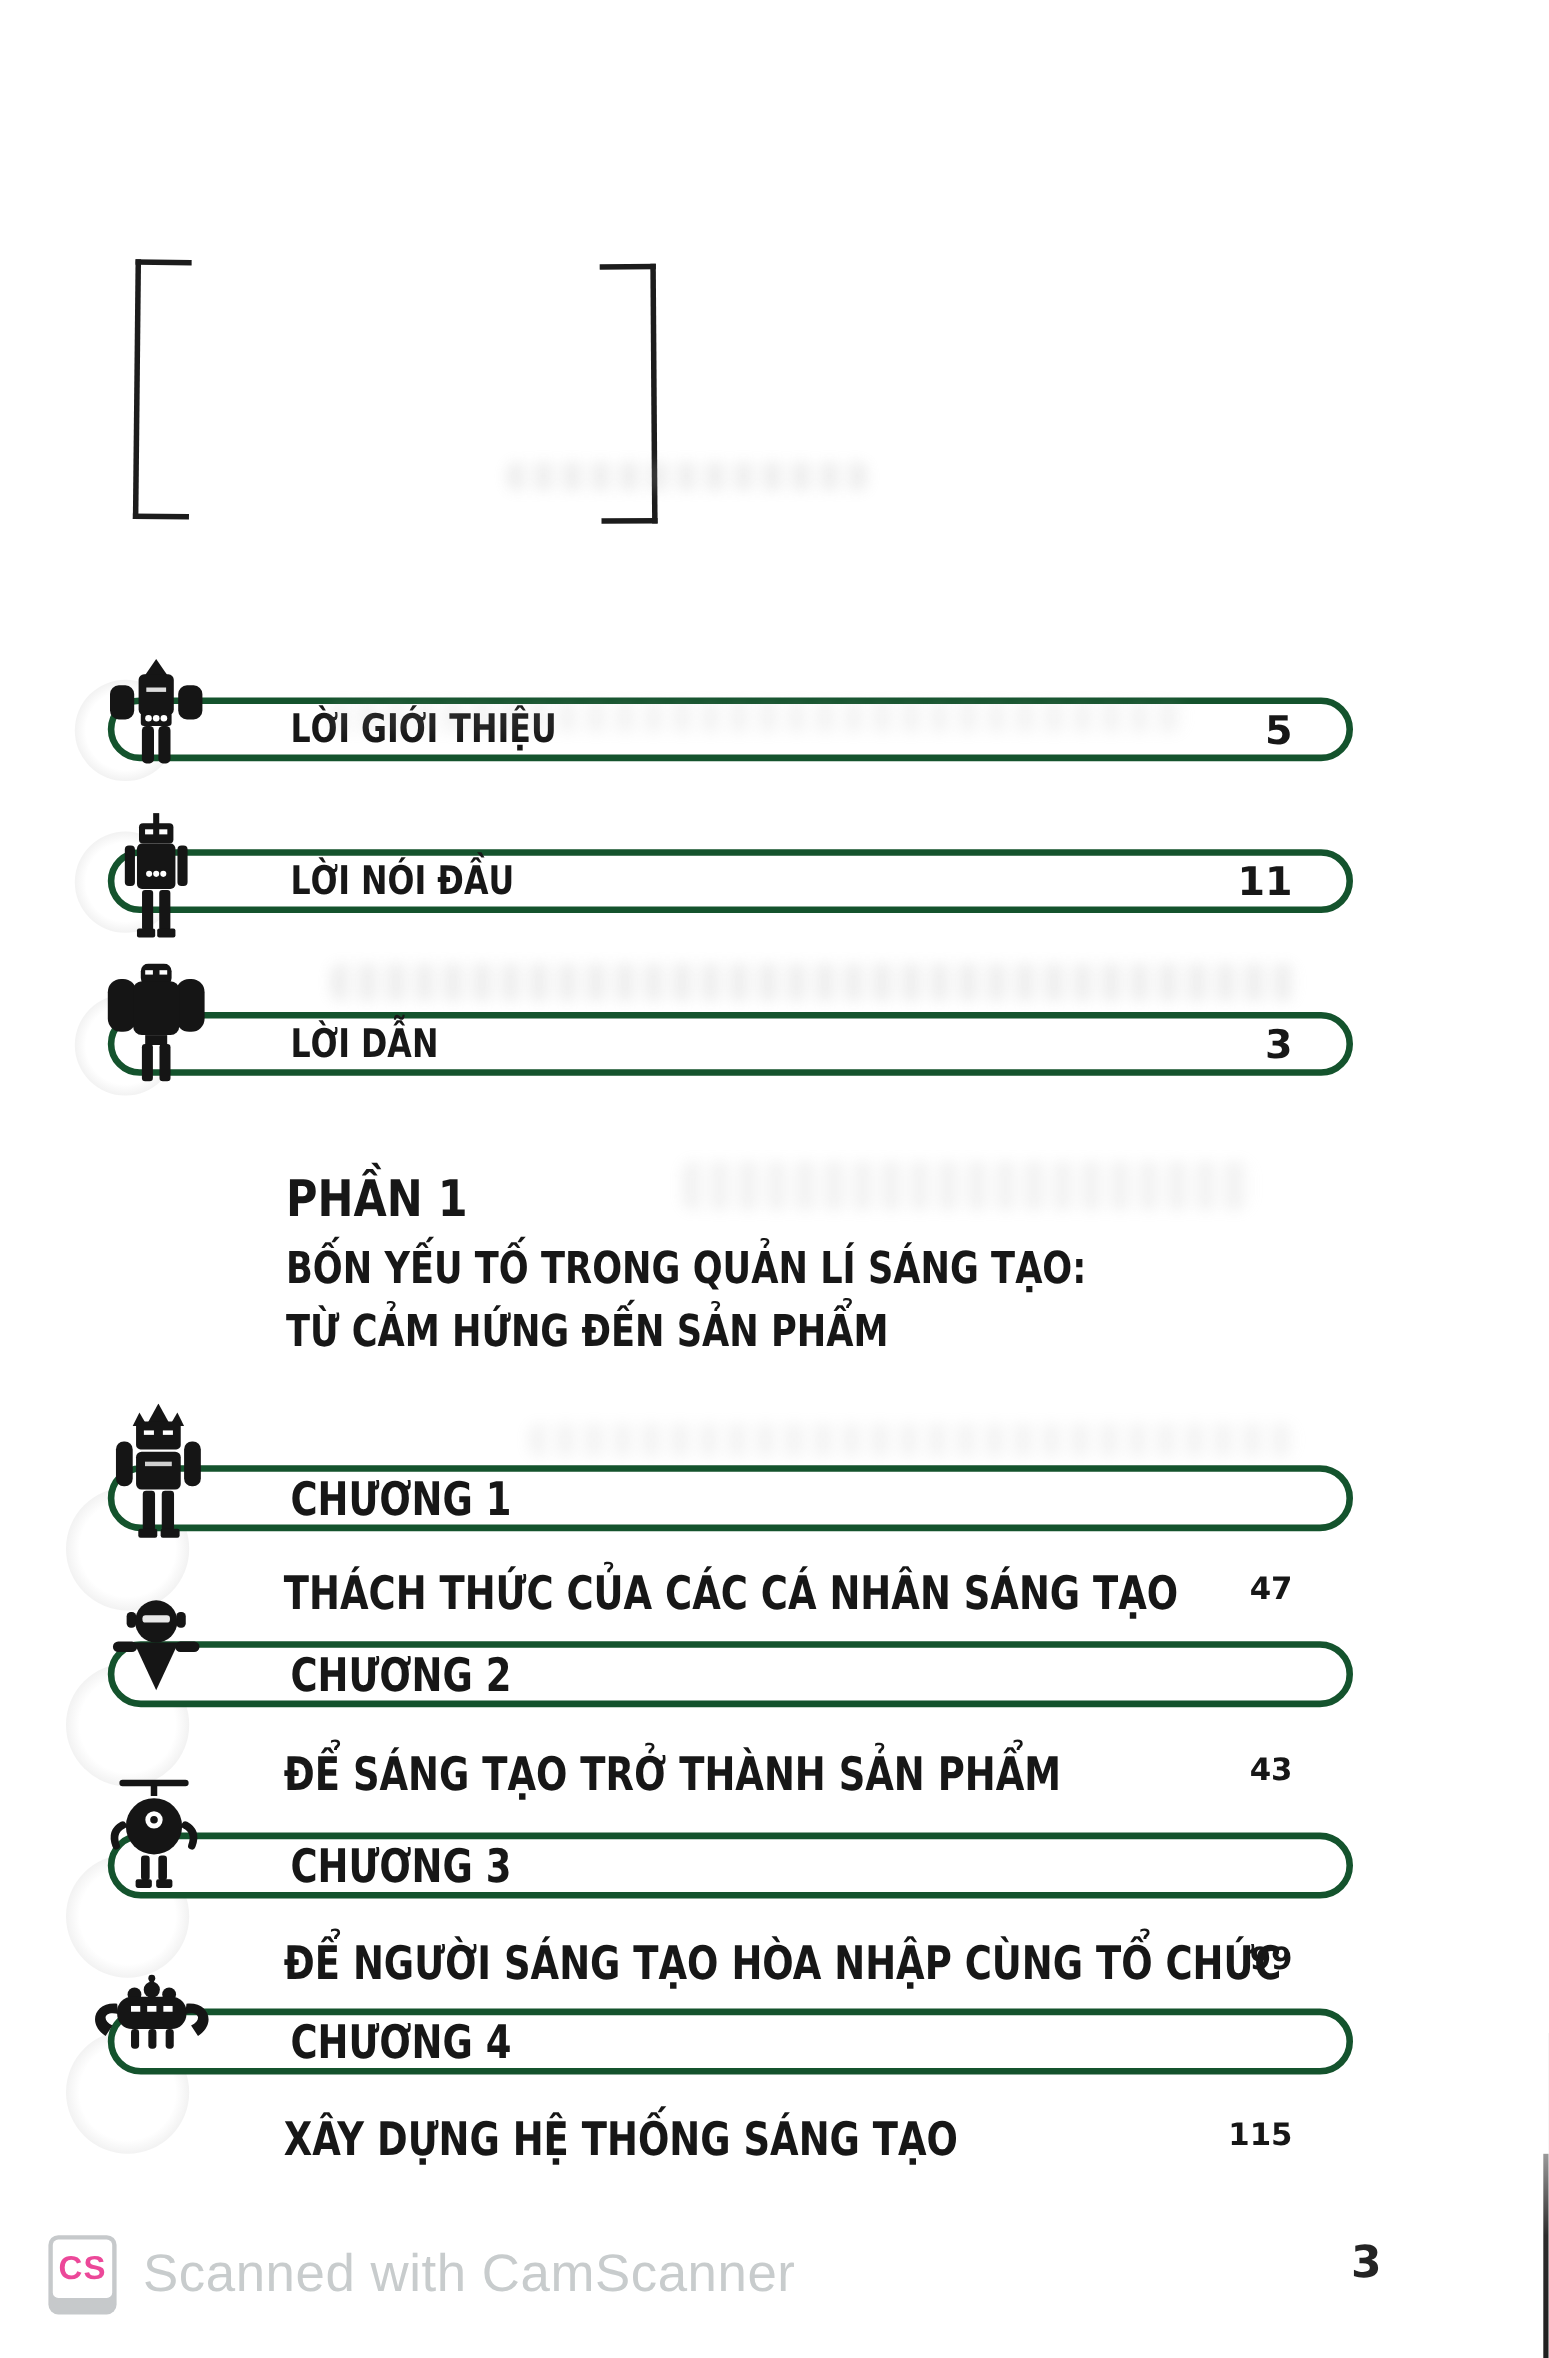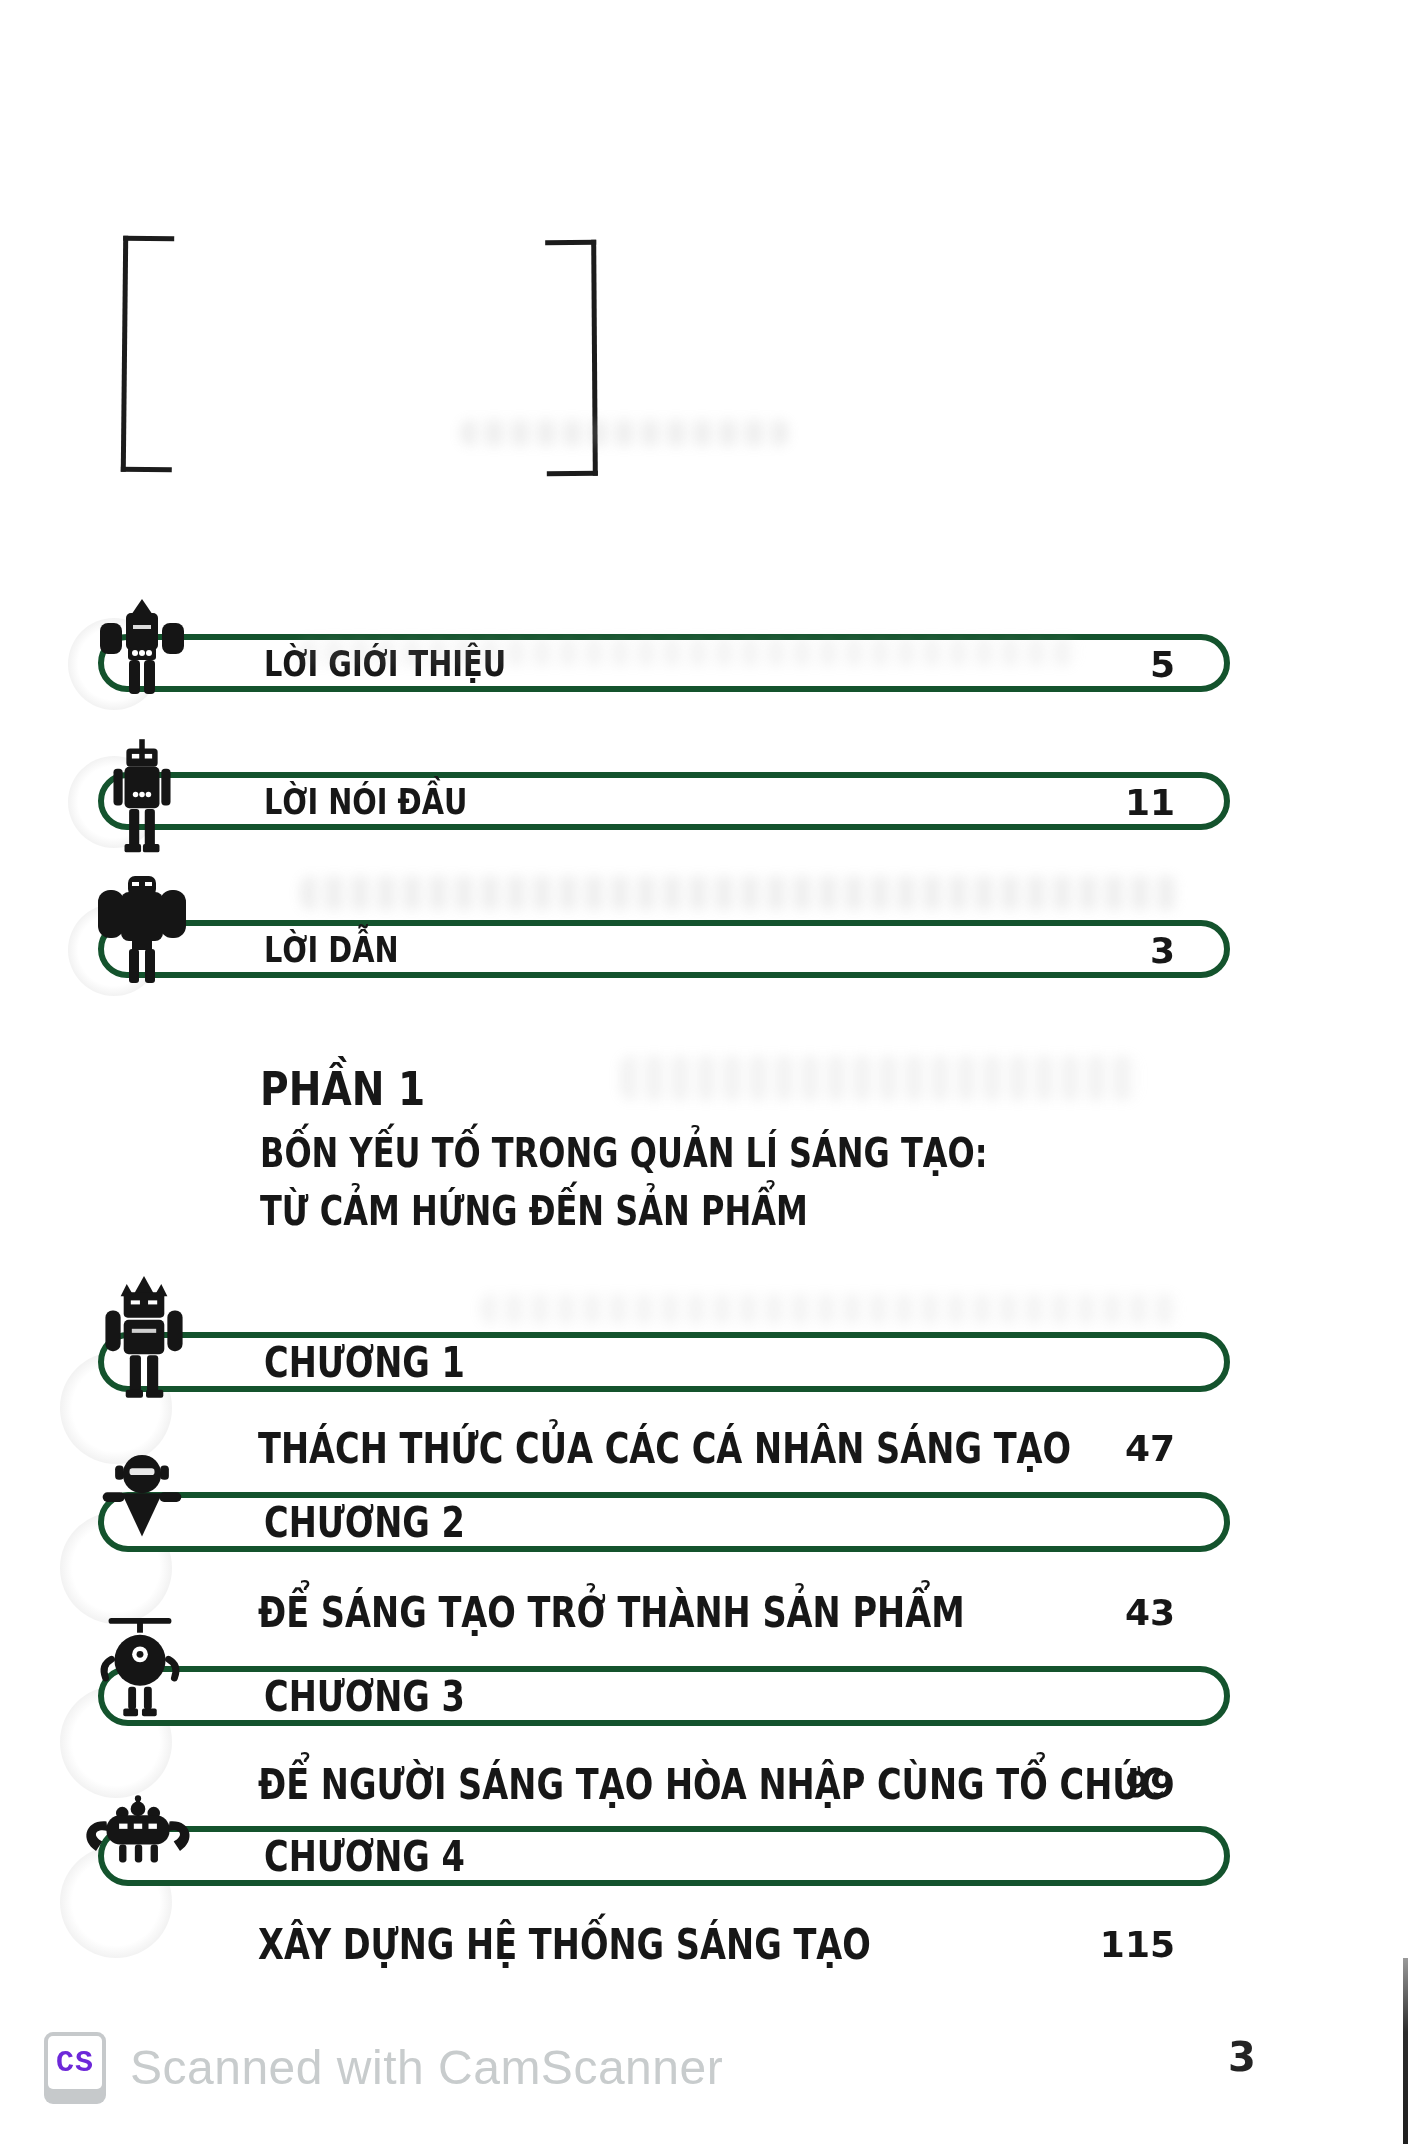--- a/index.html
+++ b/index.html
@@ -29,21 +29,21 @@
   .pill.chapter{height:60px;}
   .pill .lbl{margin-left:160px;font-weight:bold;white-space:nowrap;z-index:3;}
   .pill.front .lbl{font-size:36px;}
   .pill.chapter .lbl{font-size:42px;}
   .cond{display:inline-block;transform:scaleX(.8);transform-origin:0 50%;letter-spacing:0;}
   .pagenum{
     position:absolute;left:1075px;width:100px;text-align:right;
     font-weight:bold;z-index:3;white-space:nowrap;
   }
   .pagenum.front{font-size:36px;}
-  .pagenum.chap{font-size:36px;}
+  .pagenum.chap{font-size:28px;}
   .pill-cap{
     position:absolute;border-radius:50%;z-index:0;
     background:radial-gradient(circle,#ffffff 55%,#f1f1f1 72%,#e0e0e0 84%,rgba(205,205,205,.25) 93%,transparent 100%);
   }
   .row-icon{position:absolute;z-index:3;}
   .row-icon svg{display:block;}
   
   .part-heading{position:absolute;left:260px;font-size:46px;font-weight:bold;white-space:nowrap;}
   .part-sub{position:absolute;left:260px;font-size:40px;font-weight:bold;white-space:nowrap;}
   .chap-title{position:absolute;left:258px;font-size:42px;font-weight:bold;white-space:nowrap;}
@@ -58,22 +58,22 @@
     background:linear-gradient(#9a9a9a,#2c2c2c 40%,#1f1f1f);
   }
   
   .cs-logo{
     position:absolute;left:44px;top:2032px;width:62px;height:72px;
     background:#c6c9cb;border-radius:9px;box-sizing:border-box;padding:4px 4px 15px 4px;
   }
   .cs-logo-inner{
     width:100%;height:100%;background:#fff;border-radius:5px;
     display:flex;align-items:center;justify-content:center;
-    font-size:30px;font-weight:bold;color:#6d28d9;letter-spacing:1px;
-    font-family:Liberation Mono, monospace;
+    font-size:30px;font-weight:bold;color:#ec4899;letter-spacing:1px;
+    font-family:Liberation Sans, sans-serif;
   }
   .watermark-text{
     position:absolute;left:130px;top:2040px;
     font-family:"Liberation Sans",sans-serif;
     font-size:48px;color:#c8cccd;letter-spacing:.5px;white-space:nowrap;
   }
   .corner-page{position:absolute;left:1212px;top:2034px;width:60px;text-align:center;font-size:40px;font-weight:bold;color:#242424;}
   .robot{fill:#151515;}
 </style>
 </head>

